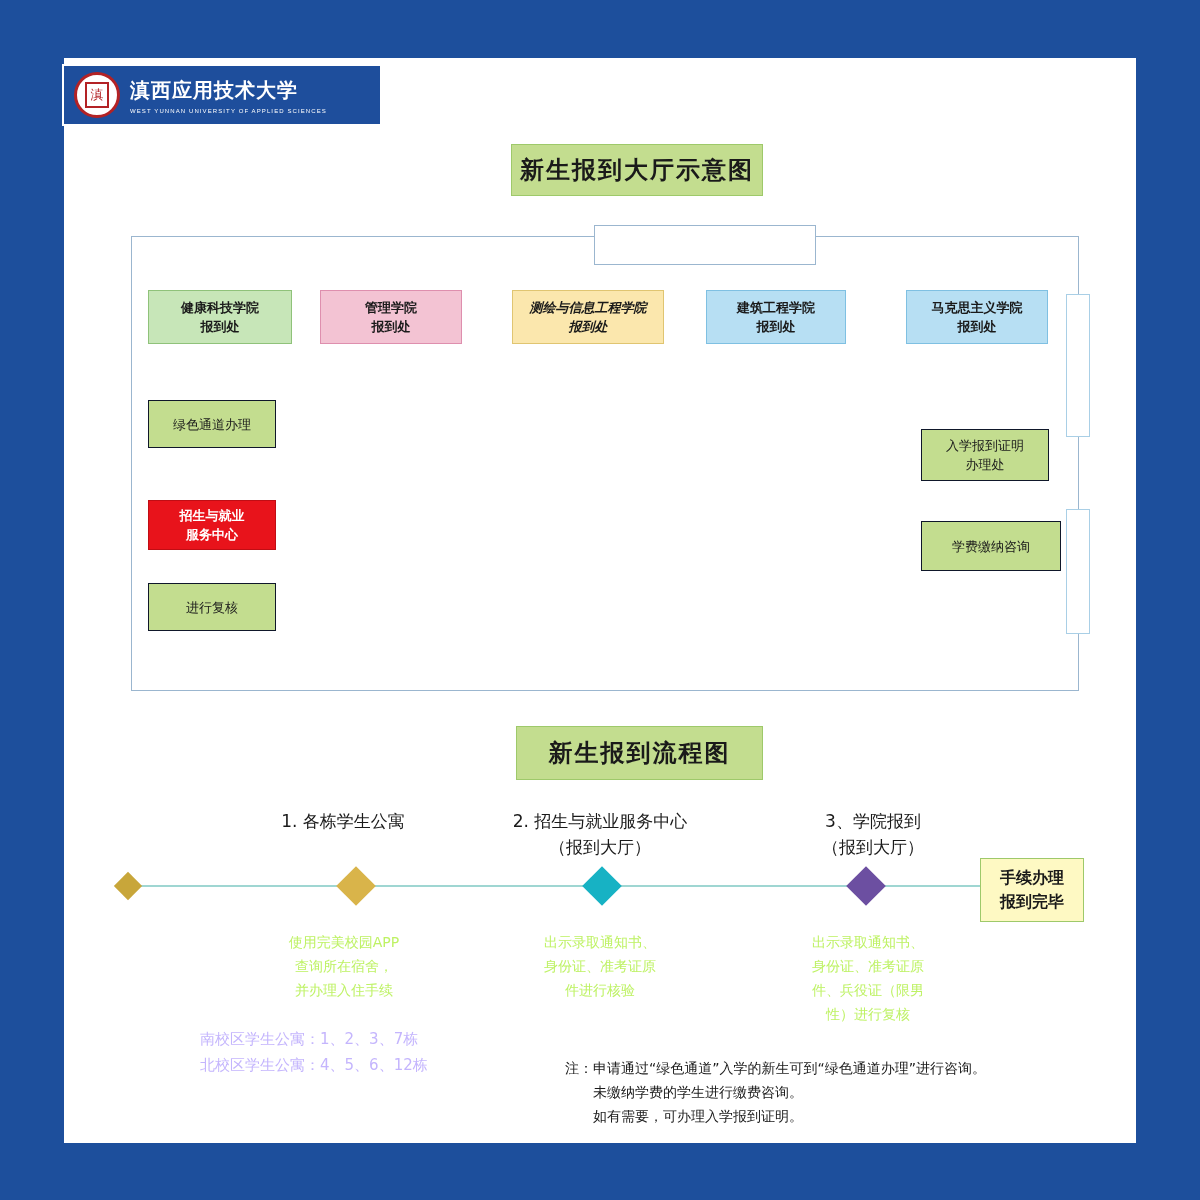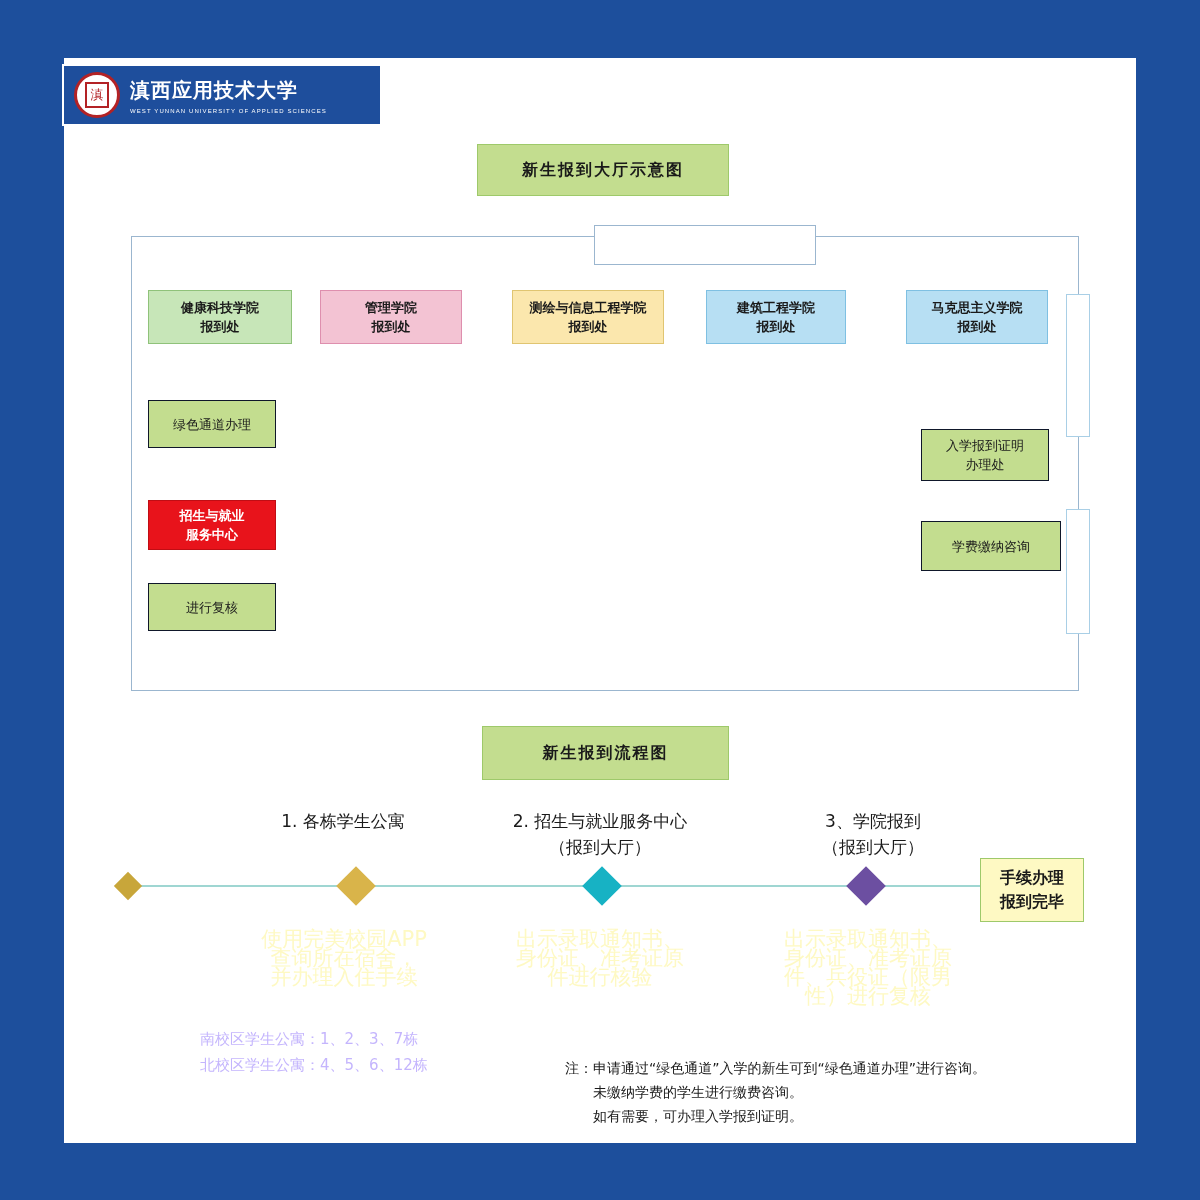--- a/index.html
+++ b/index.html
@@ -80,27 +80,28 @@
     margin-top: 4px;
     white-space: nowrap;
   }
 
   
   .green-title {
     position: absolute;
     background: #c3dd8f;
     border: 1px solid #9ec96a;
     color: #1a1a1a;
-    font-size: 16px;
+    font-size: 24px;
     font-weight: bold;
     letter-spacing: 2px;
     display: flex;
     align-items: center;
     justify-content: center;
     font-family: "DejaVu Sans", sans-serif;
+    margin-left: 34px;
   }
   #hall-title {
     left: 477px;
     top: 144px;
     width: 250px;
     height: 50px;
   }
   #flow-title {
     left: 482px;
     top: 726px;
@@ -153,21 +154,21 @@
   }
   .booth.green  { background: #c7e6b8; border: 1px solid #8fc27a; }
   .booth.pink   { background: #f3c3d3; border: 1px solid #de8fae; }
   .booth.yellow { background: #fbe7ad; border: 1px solid #e0c571; }
   .booth.blue   { background: #b7dff3; border: 1px solid #7fc0e2; }
   .booth.red    { background: #e8131b; border: 1px solid #c00d14; color: #ffffff; }
   .booth.lightgreen { background: #c3dd8f; border: 1px solid #0f172a; font-weight: bold; }
 
   #booth-health   { left: 148px; top: 290px; width: 144px; height: 54px; }
   #booth-manage   { left: 320px; top: 290px; width: 142px; height: 54px; }
-  #booth-survey   { left: 512px; top: 290px; width: 152px; height: 54px; }
+  #booth-survey   { left: 512px; top: 290px; width: 152px; height: 54px; font-style: italic; }
   #booth-arch     { left: 706px; top: 290px; width: 140px; height: 54px; }
   #booth-marx     { left: 906px; top: 290px; width: 142px; height: 54px; }
   #booth-green    { left: 148px; top: 400px; width: 128px; height: 48px; font-weight: normal; }
   #booth-enroll   { left: 148px; top: 500px; width: 128px; height: 50px; }
   #booth-consult  { left: 148px; top: 583px; width: 128px; height: 48px; font-weight: normal; }
   #booth-cert     { left: 921px; top: 429px; width: 128px; height: 52px; font-weight: normal; }
   #booth-tuition  { left: 921px; top: 521px; width: 140px; height: 50px; font-weight: normal; }
 
   
   #flow {
@@ -186,24 +187,24 @@
     text-align: center;
     line-height: 26px;
   }
   #step1-head { left: 218px; top: 808px; width: 250px; }
   #step2-head { left: 470px; top: 808px; width: 260px; }
   #step3-head { left: 748px; top: 808px; width: 250px; }
 
   .step-desc {
     position: absolute;
     font-family: "DejaVu Sans", sans-serif;
-    font-size: 21px;
-    color: #fef9c3;
-    text-align: center;
-    line-height: 19px;
+    font-size: 14px;
+    color: #bef264;
+    text-align: center;
+    line-height: 24px;
   }
   #step1-desc { left: 228px; top: 930px; width: 232px; }
   #step2-desc { left: 490px; top: 930px; width: 220px; }
   #step3-desc { left: 778px; top: 930px; width: 180px; }
 
   #final-box {
     position: absolute;
     left: 980px;
     top: 858px;
     width: 104px;

